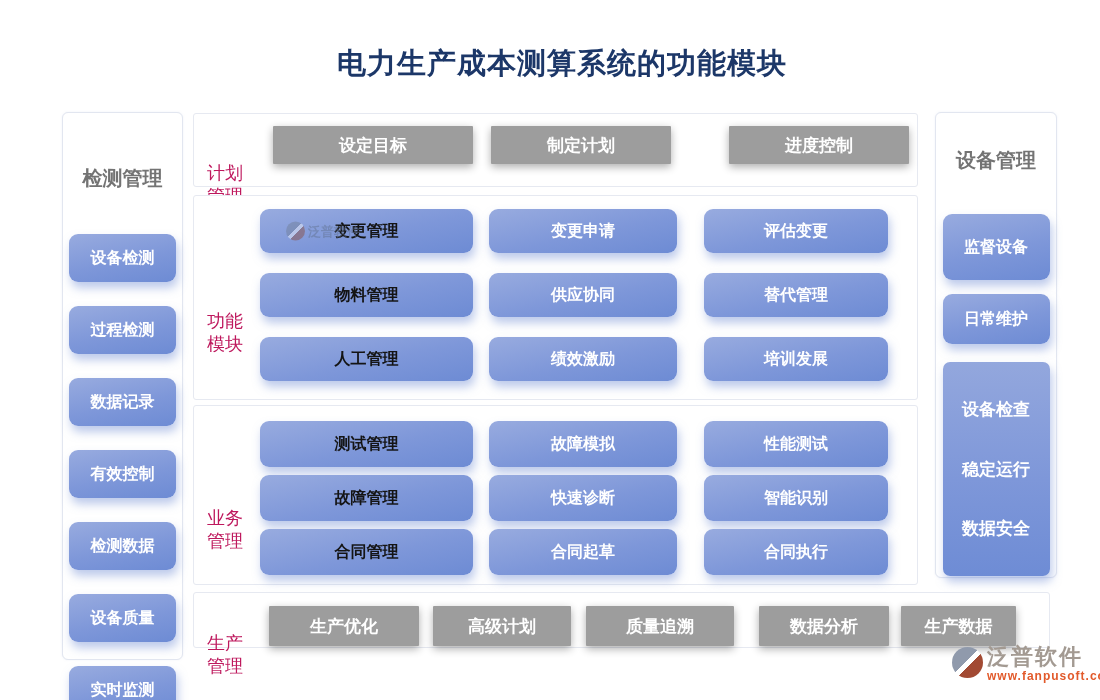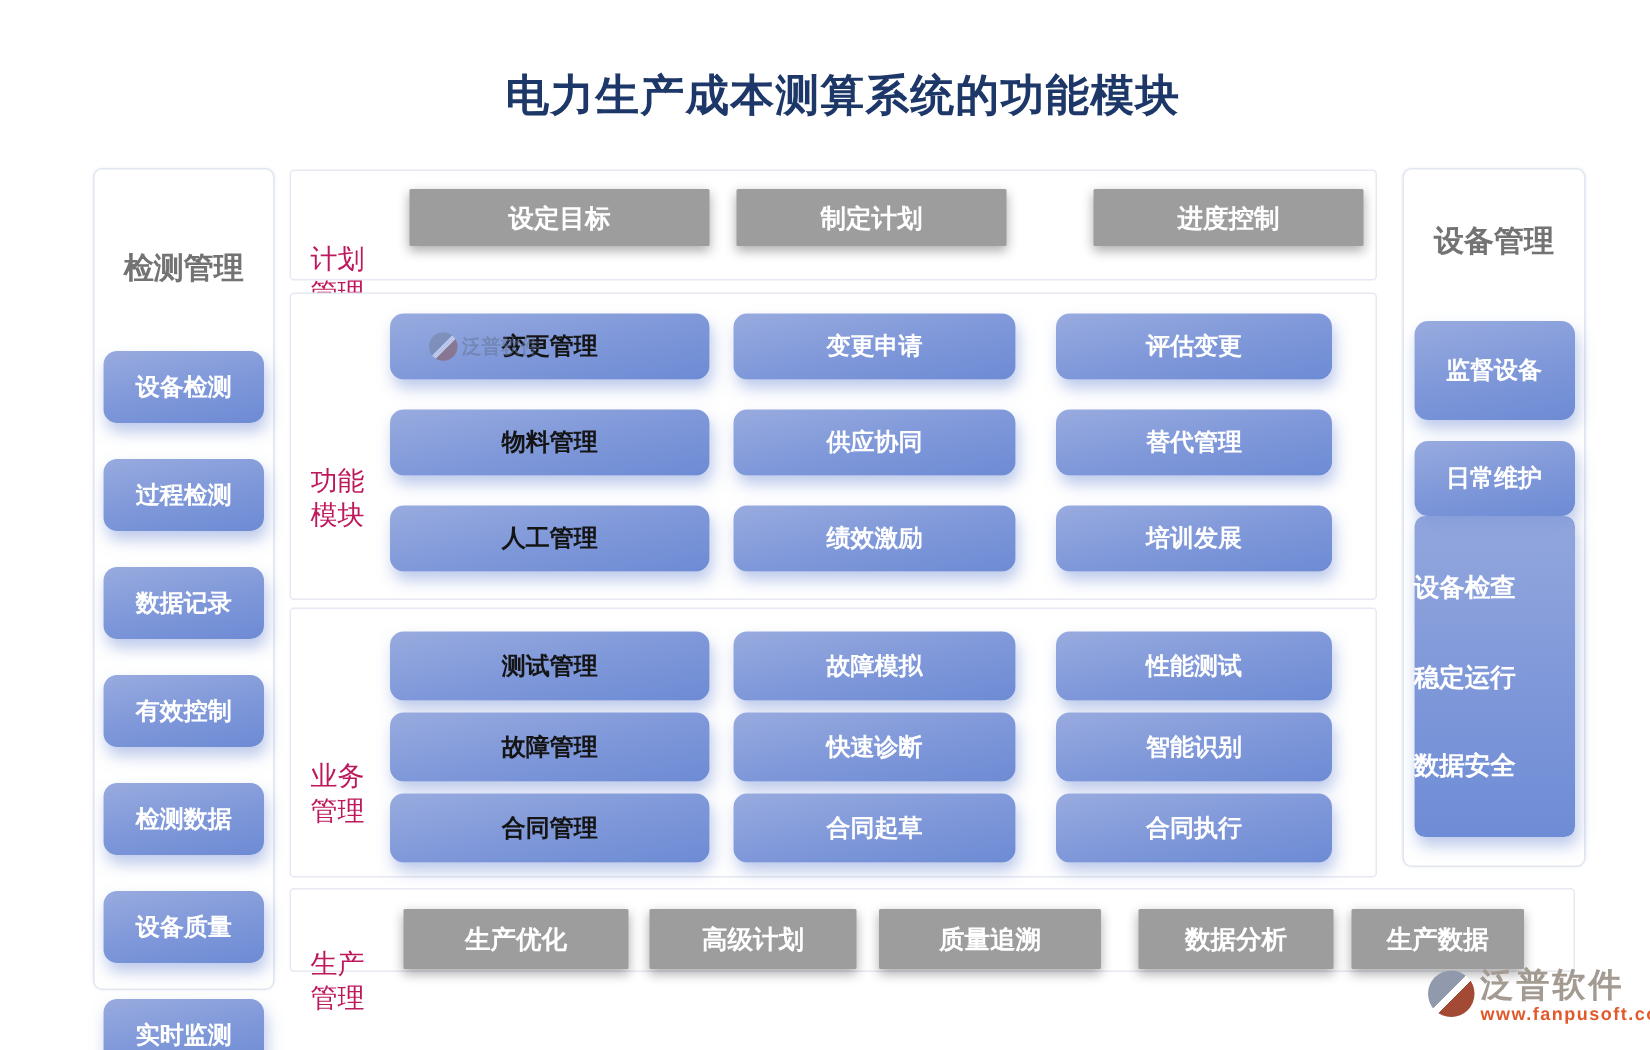--- a/index.html
+++ b/index.html
@@ -32,24 +32,24 @@
     background:linear-gradient(168deg,#98abdf 0%,#7e97d9 55%,#6d8bd4 100%);
     border-radius:9px; color:#ffffff; font-size:16px; font-weight:bold;
     display:flex; align-items:center; justify-content:center;
     box-shadow:2px 6px 10px rgba(124,150,215,.5);
     cursor:pointer; position:relative;
   }
   .panel-left .btn-blue { width:107px; height:48px; margin-bottom:24px; flex:none; }
   .panel-right .btn-top { width:107px; height:66px; flex:none; }
   .panel-right .btn-mid { width:107px; height:50px; margin-top:14px; flex:none; }
   .group-block {
-    width:107px; height:214px; flex:none;
+    width:107px; height:214px; margin-top:18px; flex:none;
     background:linear-gradient(180deg,#93a7dd 0%,#7e97d9 55%,#6e8cd5 100%);
     border-radius:7px; box-shadow:2px 6px 10px rgba(124,150,215,.5);
-    display:flex; flex-direction:column; justify-content:space-evenly;
+    display:flex; flex-direction:column; align-items:center; justify-content:space-evenly;
     color:#fff; font-size:17px; font-weight:bold;
   }
   .box {
     position:absolute; background:#fff;
     border:1px solid #e6e9f1; border-radius:3px;
   }
   .box-plan { left:193px; top:113px; width:725px; height:74px; }
   .box-func { left:193px; top:195px; width:725px; height:205px; }
   .box-biz  { left:193px; top:405px; width:725px; height:180px; }
   .box-prod { left:193px; top:592px; width:857px; height:56px;padding-left:16px; }

